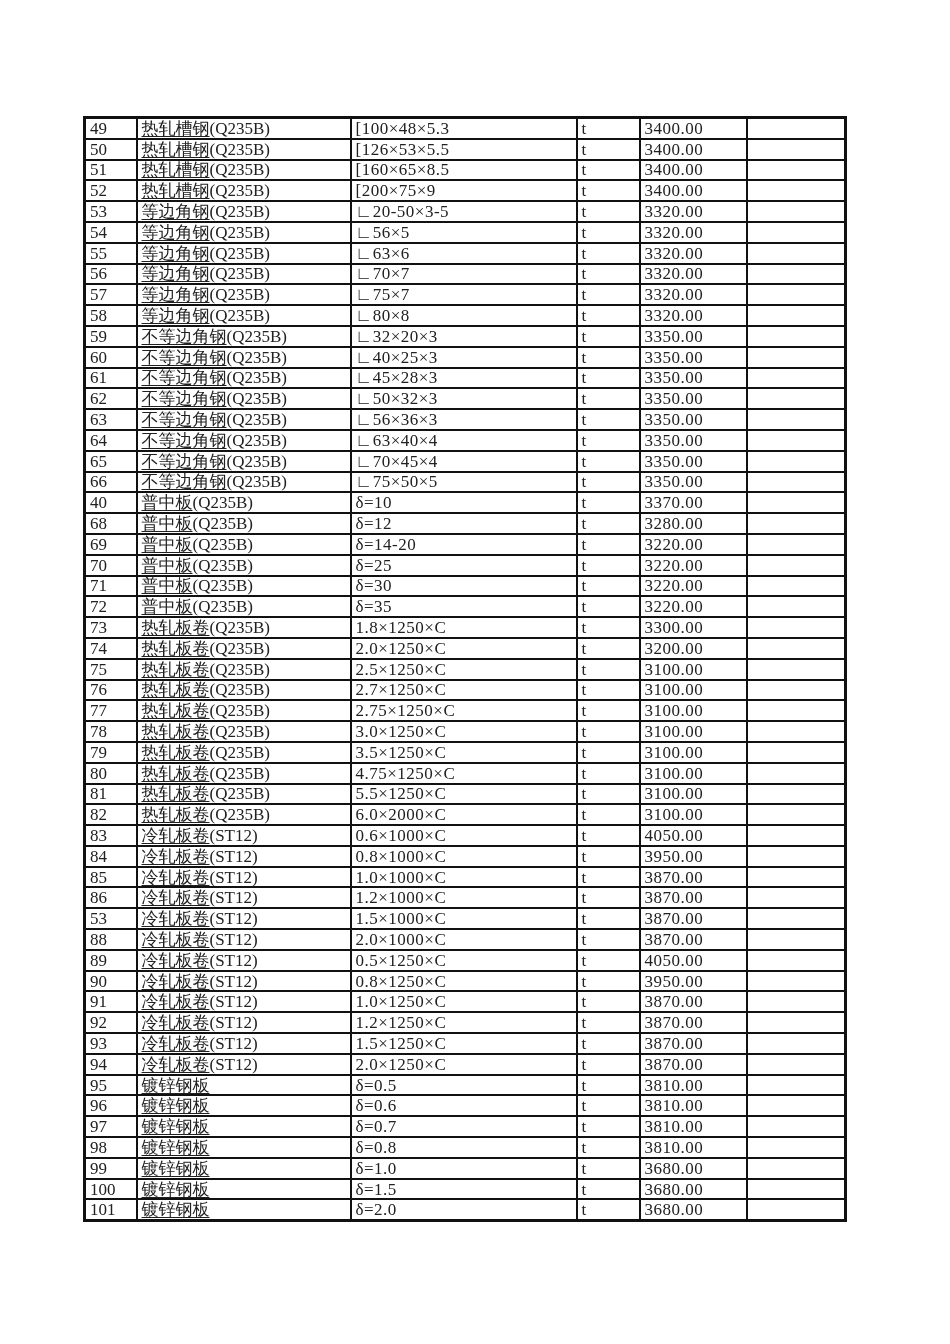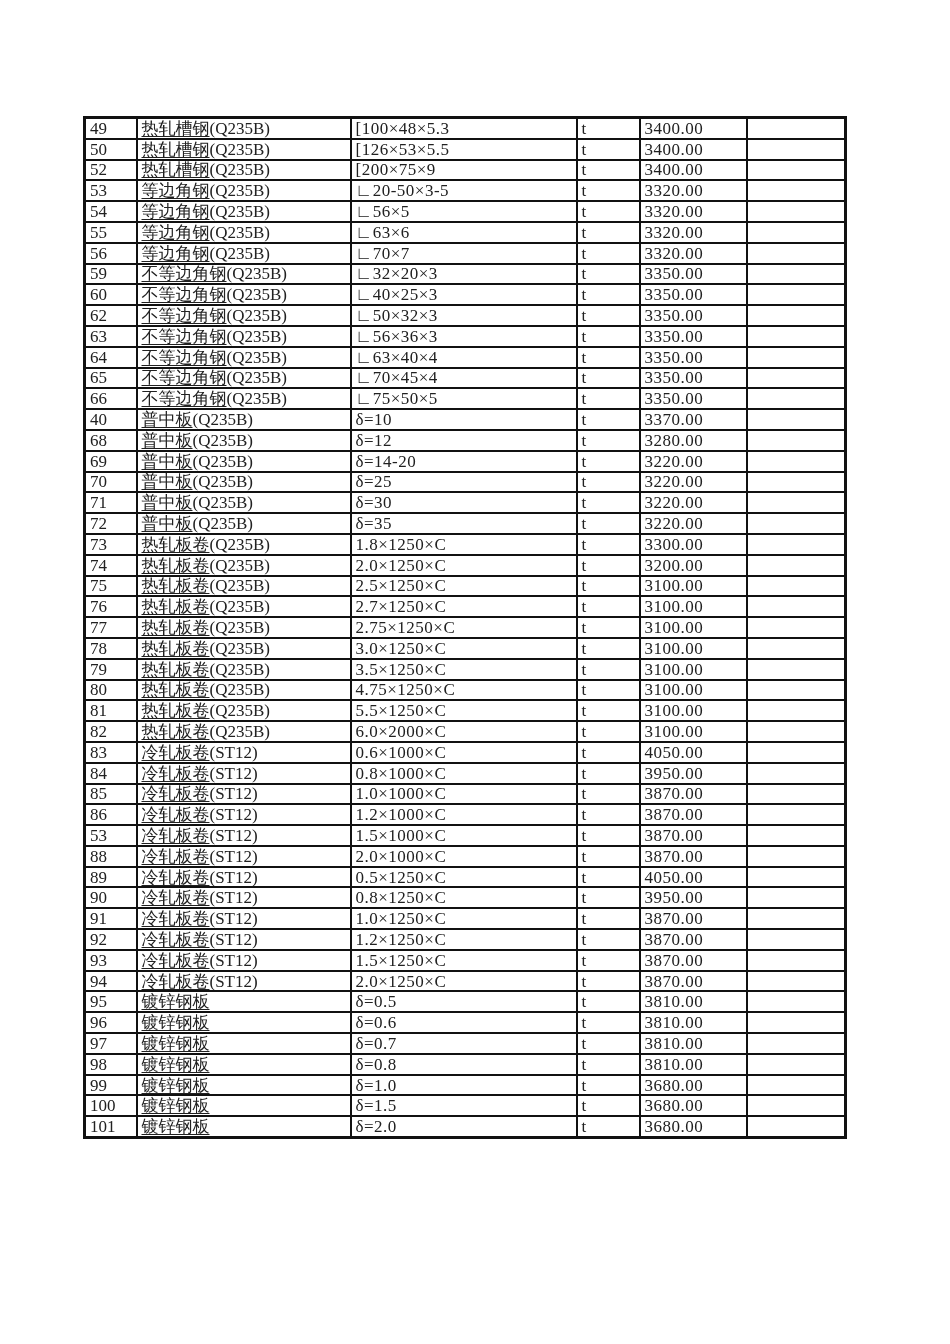--- a/index.html
+++ b/index.html
@@ -70,20 +70,28 @@
   </tr>
         <tr>
     <td class="c-no">50</td>
     <td class="c-name"><span class="name-cjk">热轧槽钢</span><span>(Q235B)</span></td>
     <td class="c-spec">[126×53×5.5</td>
     <td class="c-unit">t</td>
     <td class="c-price">3400.00</td>
     <td class="c-note"></td>
   </tr>
         <tr>
+    <td class="c-no">51</td>
+    <td class="c-name"><span class="name-cjk">热轧槽钢</span><span>(Q235B)</span></td>
+    <td class="c-spec">[160×65×8.5</td>
+    <td class="c-unit">t</td>
+    <td class="c-price">3400.00</td>
+    <td class="c-note"></td>
+  </tr>
+        <tr>
     <td class="c-no">52</td>
     <td class="c-name"><span class="name-cjk">热轧槽钢</span><span>(Q235B)</span></td>
     <td class="c-spec">[200×75×9</td>
     <td class="c-unit">t</td>
     <td class="c-price">3400.00</td>
     <td class="c-note"></td>
   </tr>
         <tr>
     <td class="c-no">53</td>
     <td class="c-name"><span class="name-cjk">等边角钢</span><span>(Q235B)</span></td>
@@ -110,31 +118,55 @@
   </tr>
         <tr>
     <td class="c-no">56</td>
     <td class="c-name"><span class="name-cjk">等边角钢</span><span>(Q235B)</span></td>
     <td class="c-spec">∟70×7</td>
     <td class="c-unit">t</td>
     <td class="c-price">3320.00</td>
     <td class="c-note"></td>
   </tr>
         <tr>
+    <td class="c-no">57</td>
+    <td class="c-name"><span class="name-cjk">等边角钢</span><span>(Q235B)</span></td>
+    <td class="c-spec">∟75×7</td>
+    <td class="c-unit">t</td>
+    <td class="c-price">3320.00</td>
+    <td class="c-note"></td>
+  </tr>
+        <tr>
+    <td class="c-no">58</td>
+    <td class="c-name"><span class="name-cjk">等边角钢</span><span>(Q235B)</span></td>
+    <td class="c-spec">∟80×8</td>
+    <td class="c-unit">t</td>
+    <td class="c-price">3320.00</td>
+    <td class="c-note"></td>
+  </tr>
+        <tr>
     <td class="c-no">59</td>
     <td class="c-name"><span class="name-cjk">不等边角钢</span><span>(Q235B)</span></td>
     <td class="c-spec">∟32×20×3</td>
     <td class="c-unit">t</td>
     <td class="c-price">3350.00</td>
     <td class="c-note"></td>
   </tr>
         <tr>
     <td class="c-no">60</td>
     <td class="c-name"><span class="name-cjk">不等边角钢</span><span>(Q235B)</span></td>
     <td class="c-spec">∟40×25×3</td>
+    <td class="c-unit">t</td>
+    <td class="c-price">3350.00</td>
+    <td class="c-note"></td>
+  </tr>
+        <tr>
+    <td class="c-no">61</td>
+    <td class="c-name"><span class="name-cjk">不等边角钢</span><span>(Q235B)</span></td>
+    <td class="c-spec">∟45×28×3</td>
     <td class="c-unit">t</td>
     <td class="c-price">3350.00</td>
     <td class="c-note"></td>
   </tr>
         <tr>
     <td class="c-no">62</td>
     <td class="c-name"><span class="name-cjk">不等边角钢</span><span>(Q235B)</span></td>
     <td class="c-spec">∟50×32×3</td>
     <td class="c-unit">t</td>
     <td class="c-price">3350.00</td>

